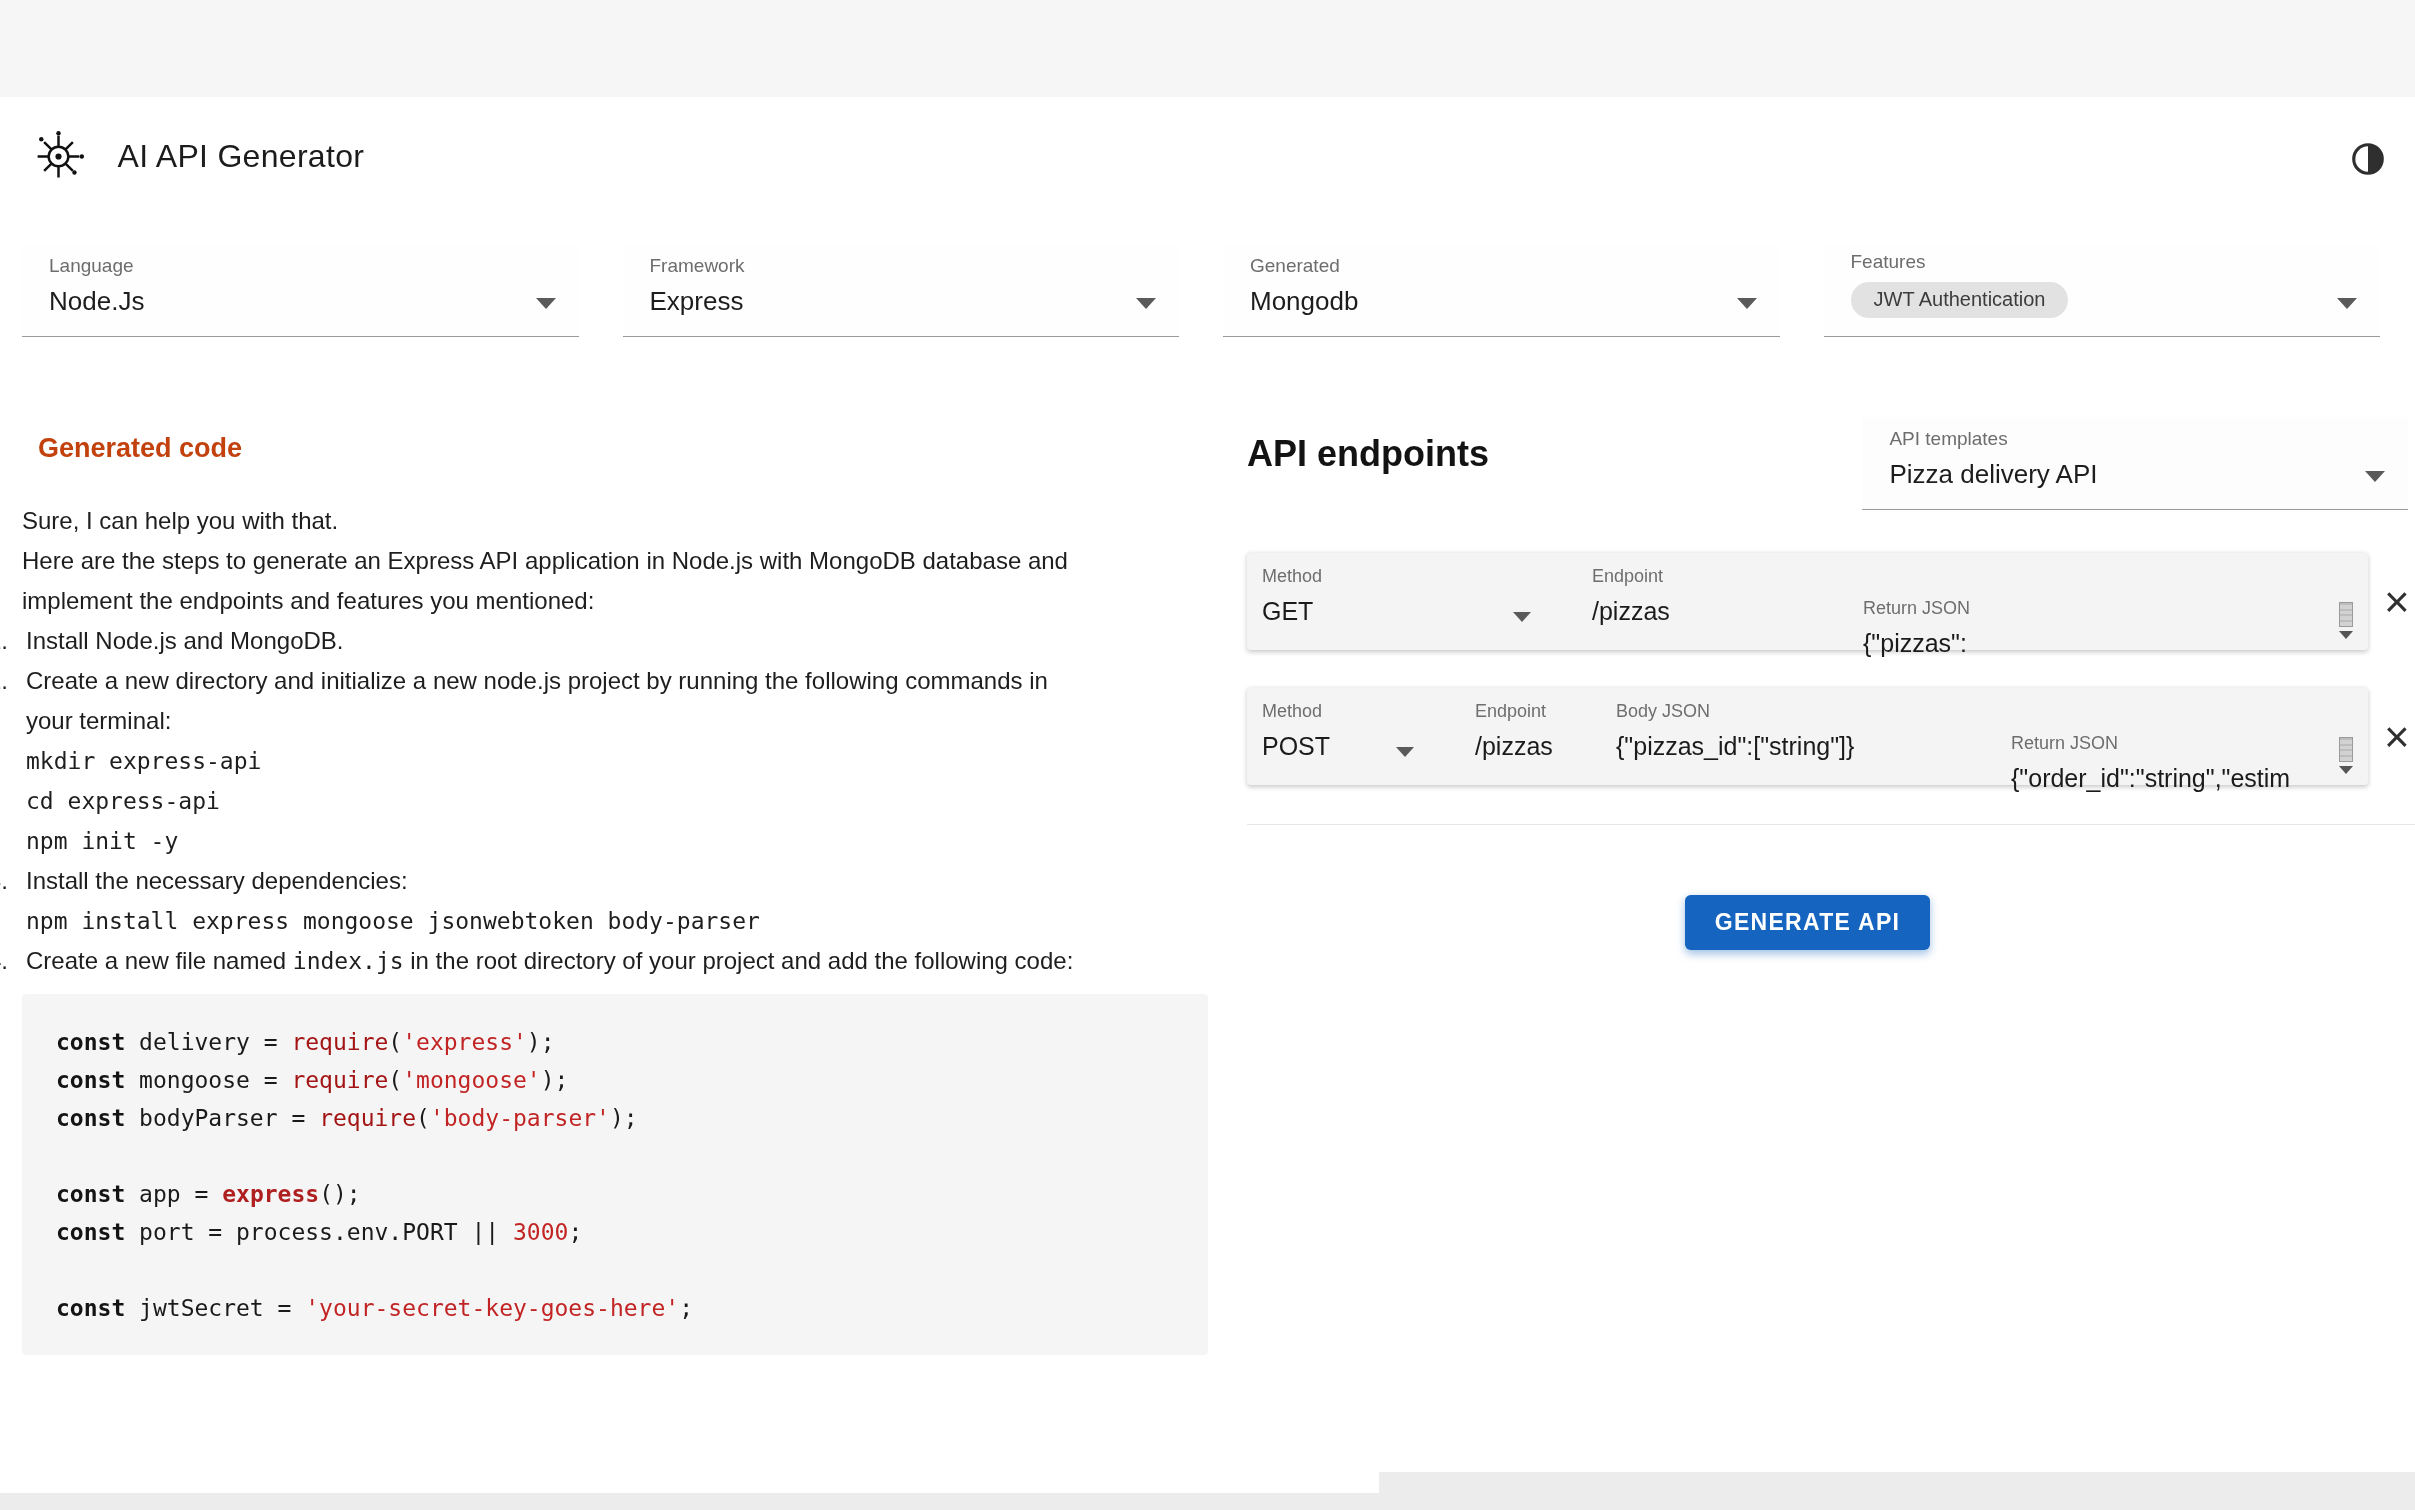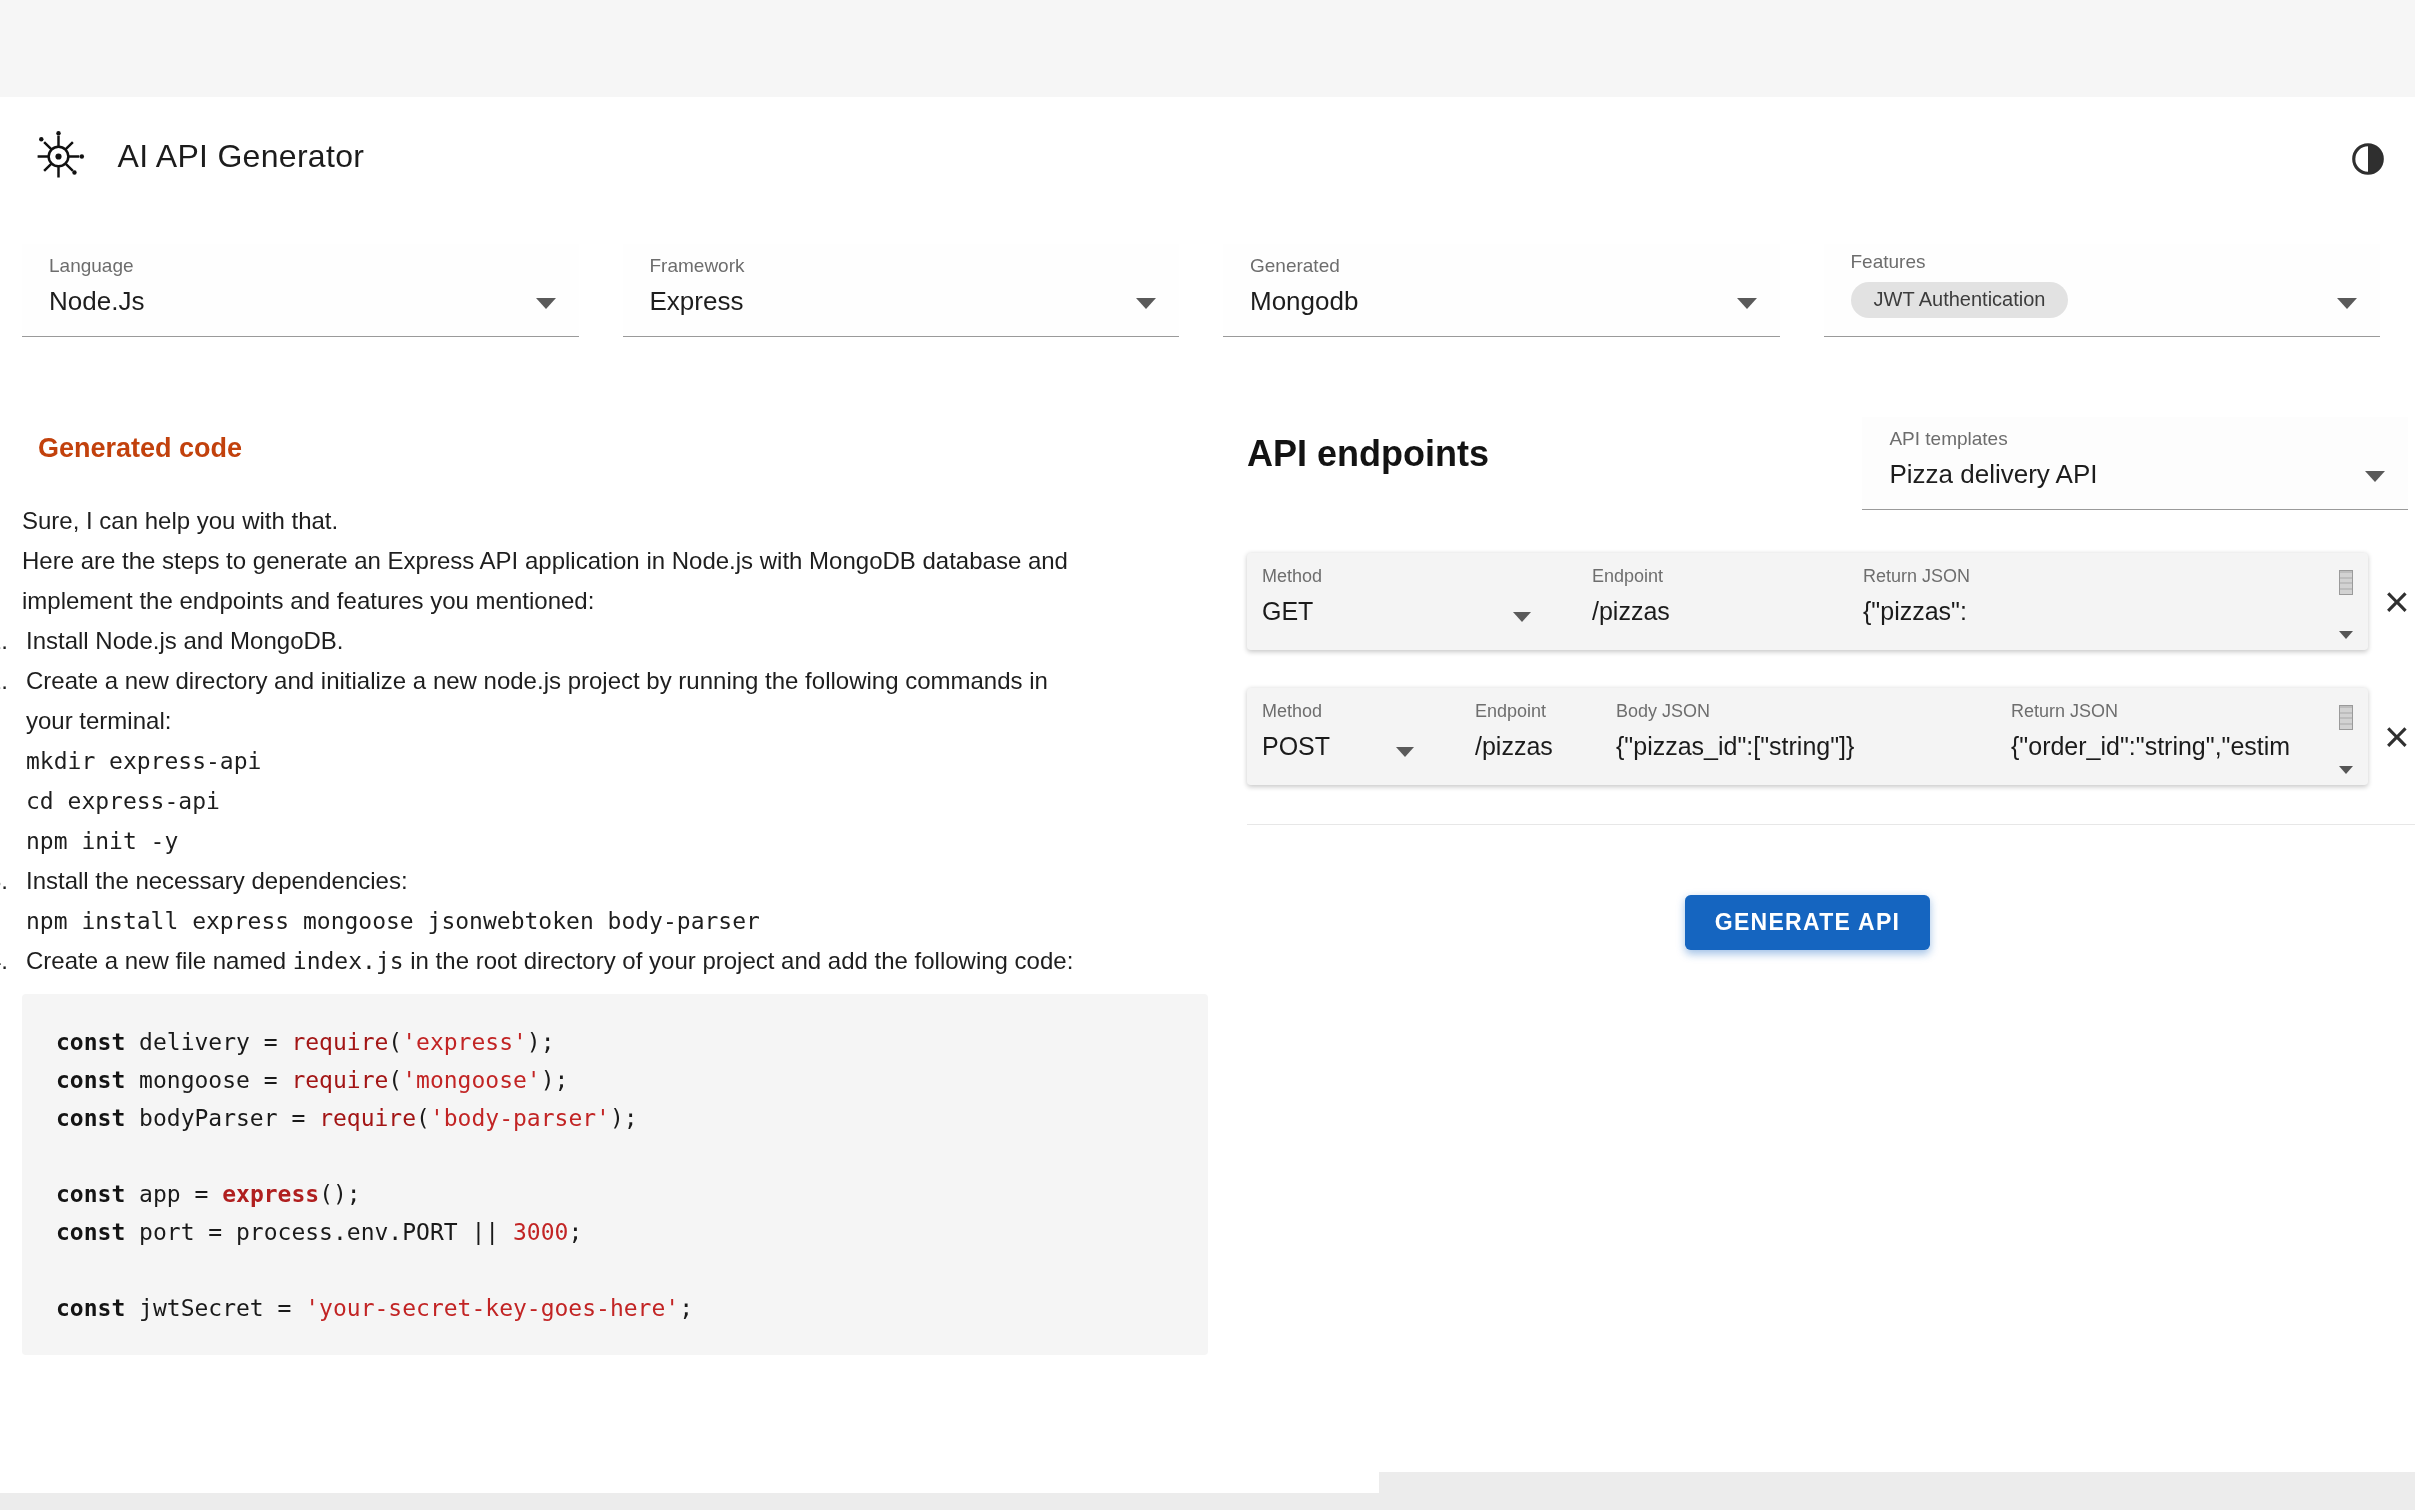--- a/index.html
+++ b/index.html
@@ -64,21 +64,21 @@
   .f-method{position:relative;}
   .m-caret{position:absolute;top:46px;width:0;height:0;
     border-left:9.5px solid transparent;border-right:9.5px solid transparent;border-top:10.5px solid #5a5a5a;right:61px;}
   .c1 .f-method{flex:0 0 330px;}
   .c1 .f-endpoint{flex:0 0 271px;}
   .c1 .f-return{flex:1;}
   .c2 .f-method{flex:0 0 213px;}
   .c2 .f-endpoint{flex:0 0 141px;}
   .c2 .f-body{flex:0 0 395px;}
   .c2 .f-return{flex:1;}
-  .f-return{position:relative;padding-right:63px;}
+  .f-return{position:relative;padding-right:63px;margin-top:32px;}
   .mini-scroll{position:absolute;right:13.3px;top:3.8px;bottom:11.4px;width:17px;
     display:flex;flex-direction:column;justify-content:space-between;align-items:center;cursor:pointer;}
   .thumb{width:14.3px;height:25px;background:#d2d2d2;border:1px solid #9a9a9a;box-sizing:border-box;
     background-image:repeating-linear-gradient(#bdbdbd 0 1.9px,#d2d2d2 1.9px 5.7px);}
   .sc-caret{width:0;height:0;border-left:7.6px solid transparent;border-right:7.6px solid transparent;border-top:8.6px solid #555;}
   .close-btn{width:49px;height:61px;margin-left:9.5px;font-size:44px;font-weight:300;line-height:57px;
     color:#303030;text-align:center;background:none;border:none;cursor:pointer;padding:0;font-family:inherit;}
   .add-wrap,.gen-wrap{width:1121px;display:flex;justify-content:center;}
   .add-wrap{margin-top:21px;}
   .divider{margin-top:39px;border-top:1.9px solid #e7e7e7;}

